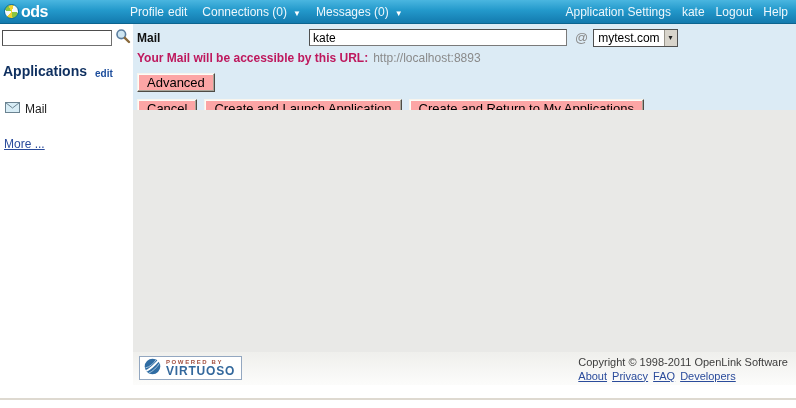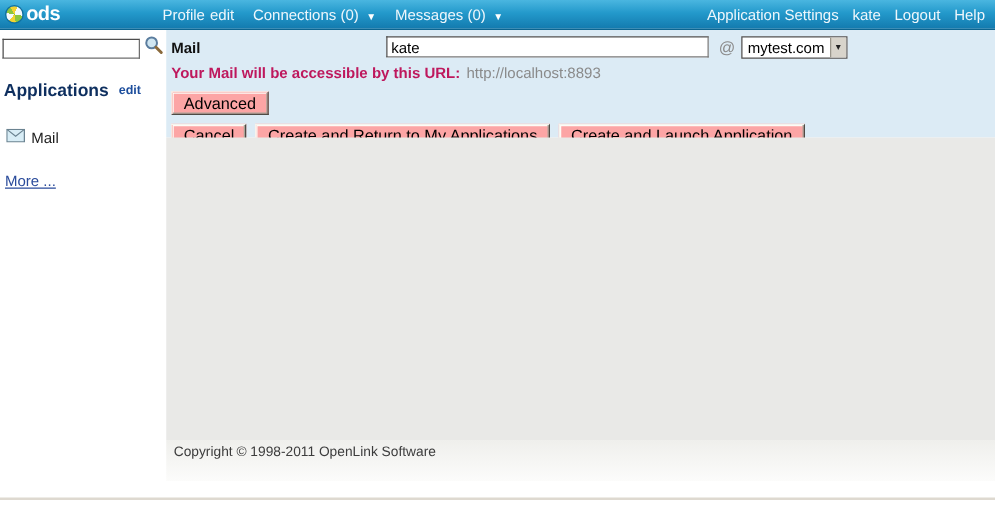--- a/index.html
+++ b/index.html
@@ -24,21 +24,21 @@
   .caret { font-size:8px; color:#ffffff; margin-left:2px; }
   .topnav-right { margin-left:auto; display:flex; align-items:center; gap:11px;text-align:right; }
 
   
   .body-row { flex:1 1 auto; display:flex; }
   .sidebar { width:133px; flex:0 0 133px; background:#ffffff; padding:4px 0 0 2px; }
   .search-row { display:flex; align-items:center; }
   .search-input { width:110px; height:16px; border:1px solid #6f6f6f; border-top-color:#4d4d4d;
     border-left-color:#4d4d4d; background:#fff; font-size:12px; padding:0 2px; }
   .search-icon { margin-left:3px; cursor:pointer; }
-  .apps-head { margin:15px 0 0 1px; display:flex; align-items:center; }
+  .apps-head { margin:15px 0 0 1px; display:flex; align-items:flex-end; }
   .apps-title { font-size:14px; font-weight:bold; color:#0e2f5f; }
   .apps-edit { font-size:10px; font-weight:bold; color:#1c4d9c; margin-left:8px; text-decoration:none; cursor:pointer; }
   .mail-item { margin:23px 0 0 3px; display:flex; align-items:center; gap:5px;
     font-size:12px; color:#1c1c1c; cursor:pointer; }
   .more-link { display:inline-block; margin:21px 0 0 2px; font-size:12px; color:#2a4b9b;
     text-decoration:underline; cursor:pointer;text-align:center; }
 
   .main { flex:1 1 auto; display:flex; flex-direction:column; }
   .panel-blue { height:86px; flex:0 0 86px; background:#dcebf5; padding:4px 0 0 4px; }
   .form-row { display:flex; align-items:center; height:19px; }
@@ -147,30 +147,50 @@
           </span>
         </div>
         <div class="url-row">
           <span class="url-caption">Your Mail will be accessible by this URL:</span><span class="url-value">http://localhost:8893</span>
         </div>
         <div class="advanced-row">
           <button class="classic">Advanced</button>
         </div>
         <div class="actions-row">
           <button class="classic">Cancel</button>
+          <button class="classic">Create and Launch Application</button>
           <button class="classic">Create and Return to My Applications</button>
-          <button class="classic">Create and Launch Application</button>
         </div>
       </div>
 
       <div class="panel-gray"></div>
 
       <div class="footer-band">
+        <div class="vbadge">
+          <span>
+            <svg width="19" height="19" viewBox="0 0 20 20">
+              <ellipse cx="10" cy="10" rx="8.2" ry="8.2" fill="#2f6ca3"></ellipse>
+              <path d="M3.5 14.5 C8 12.5 12.5 8 16.5 3.5" stroke="#ffffff" stroke-width="2" fill="none"></path>
+              <path d="M2.5 11.5 C7.5 10.5 11.5 6.5 14 2.5" stroke="#a8c6de" stroke-width="1" fill="none"></path>
+              <path d="M6 17 C10.5 15 14.5 11 17.5 6.5" stroke="#a8c6de" stroke-width="1" fill="none"></path>
+            </svg>
+          </span>
+          <span class="vbadge-text">
+            <span class="powered-by">POWERED BY</span>
+            <span class="virtuoso">VIRTUOSO</span>
+          </span>
+        </div>
         <div class="copy-block">
           <div>Copyright © 1998-2011 OpenLink Software</div>
+          <div class="copy-links">
+            <a>About</a>
+            <a>Privacy</a>
+            <a>FAQ</a>
+            <a>Developers</a>
+          </div>
         </div>
       </div>
     </div>
   </div>
 
   <div class="bottom-strip">
     <div class="bottom-rule"></div>
   </div>
 
 </div>

